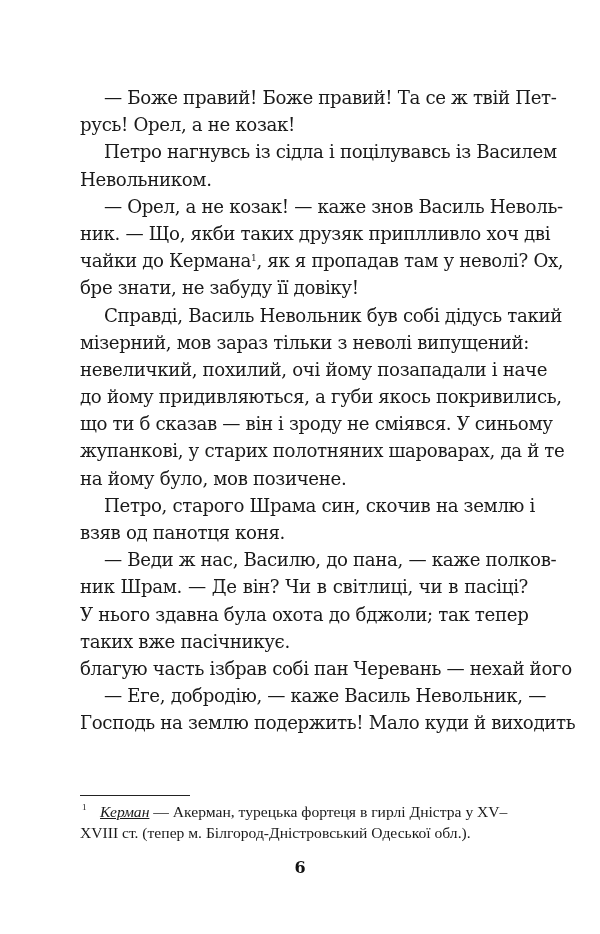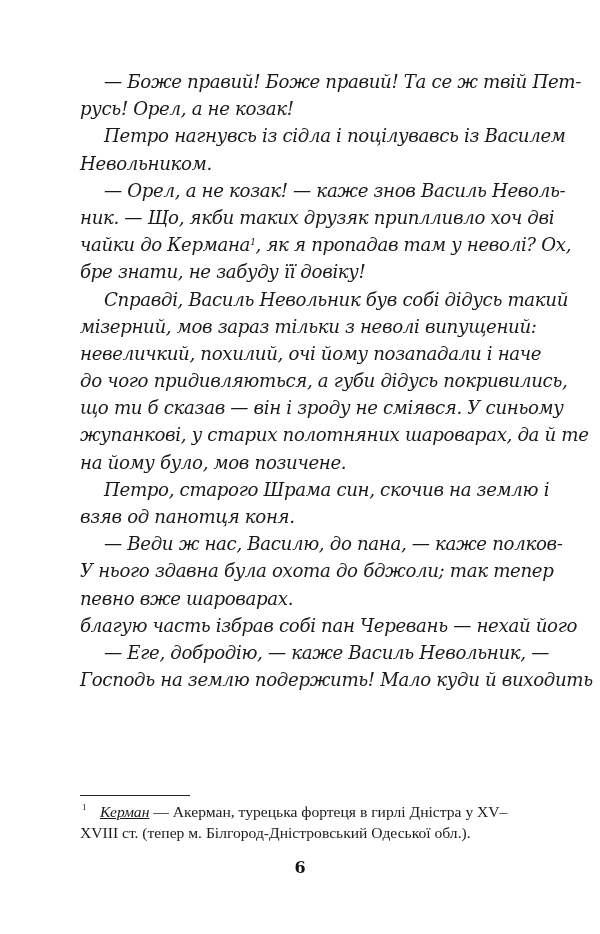--- a/index.html
+++ b/index.html
@@ -11,23 +11,22 @@
       width: 600px;
       height: 934px;
       position: relative;
       overflow: hidden;
       color: #1a1a1a;
       font-family: "DejaVu Serif", "Liberation Serif", serif;
     }
     .page {
       position: absolute;
       left: 80px;
-      top: 68px;
+      top: 84px;
       width: 448px;
-      font-style: italic;
     }
     .line {
       display: block;
       font-size: 18.2px;
       line-height: 27.2px;
       height: 27.2px;
       white-space: nowrap;
       text-align: justify;
       text-align-last: justify;
       letter-spacing: -0.35px;
@@ -101,35 +100,36 @@
     <span class="line indent">— Орел, а не козак! — каже знов Василь Неволь-</span>
     <span class="line">ник. — Що, якби таких друзяк приплливло хоч дві</span>
     <span class="line"><span>чайки до Кермана</span><sup class="fnref">1</sup><span>, як я пропадав там у неволі? Ох,</span></span>
     <span class="line last">бре знати, не забуду її довіку!</span>
   </div>
 
   <div>
     <span class="line indent">Справді, Василь Невольник був собі дідусь такий</span>
     <span class="line">мізерний, мов зараз тільки з неволі випущений:</span>
     <span class="line">невеличкий, похилий, очі йому позападали і наче</span>
-    <span class="line">до чого придивляються, а губи дідусь покривились,</span>
+    <span class="line">до йому придивляються, а губи якось покривились,</span>
     <span class="line">що ти б сказав — він і зроду не сміявся. У синьому</span>
     <span class="line">жупанкові, у старих полотняних шароварах, да й те</span>
     <span class="line last">на йому було, мов позичене.</span>
   </div>
 
   <div>
     <span class="line indent">Петро, старого Шрама син, скочив на землю і</span>
     <span class="line last">взяв од панотця коня.</span>
   </div>
 
   <div>
     <span class="line indent">— Веди ж нас, Василю, до пана, — каже полков-</span>
+    <span class="line">ник Шрам. — Де він? Чи в світлиці, чи в пасіці?</span>
     <span class="line">У нього здавна була охота до бджоли; так тепер</span>
-    <span class="line last">певно вже шароварах.</span>
+    <span class="line last">таких вже пасічникує.</span>
   </div>
 
   <div>
     <span class="line">благую часть ізбрав собі пан Черевань — нехай його</span>
     <span class="line indent">— Еге, добродію, — каже Василь Невольник, —</span>
     <span class="line">Господь на землю подержить! Мало куди й виходить</span>
   </div>
 </div>
 
 <div class="footnote-rule"></div>

